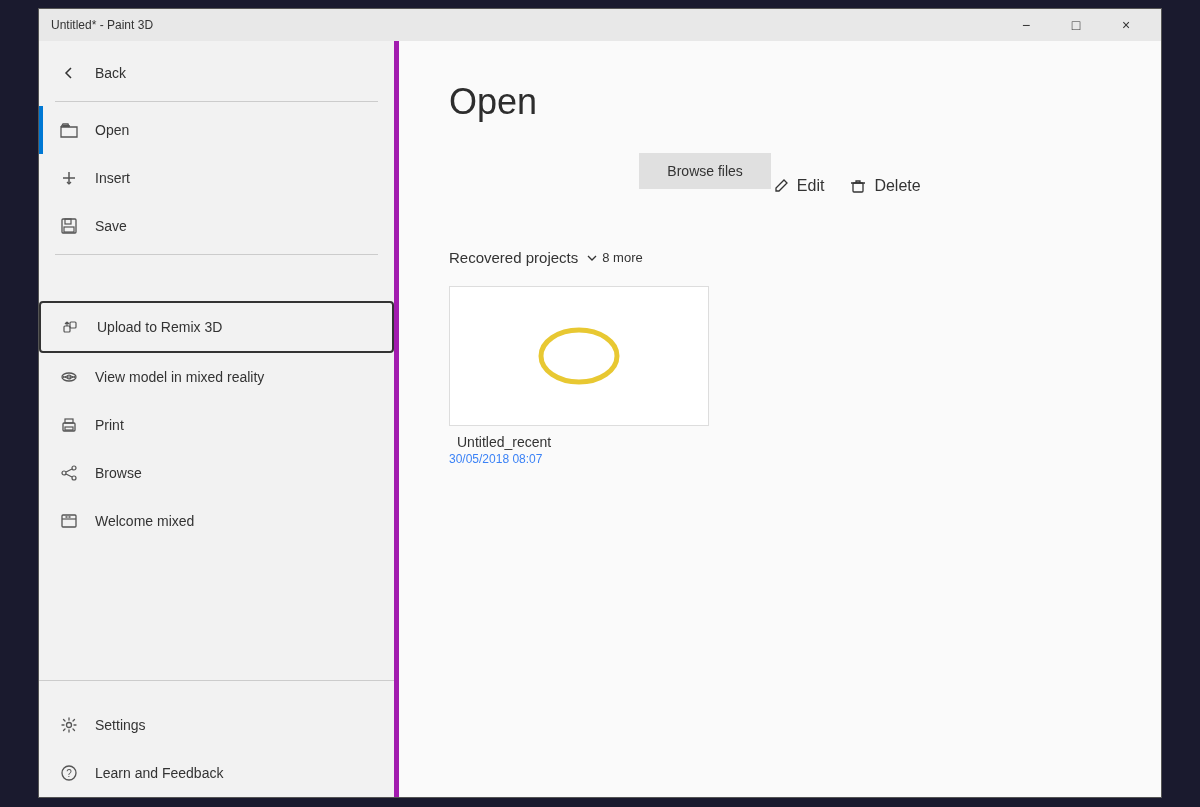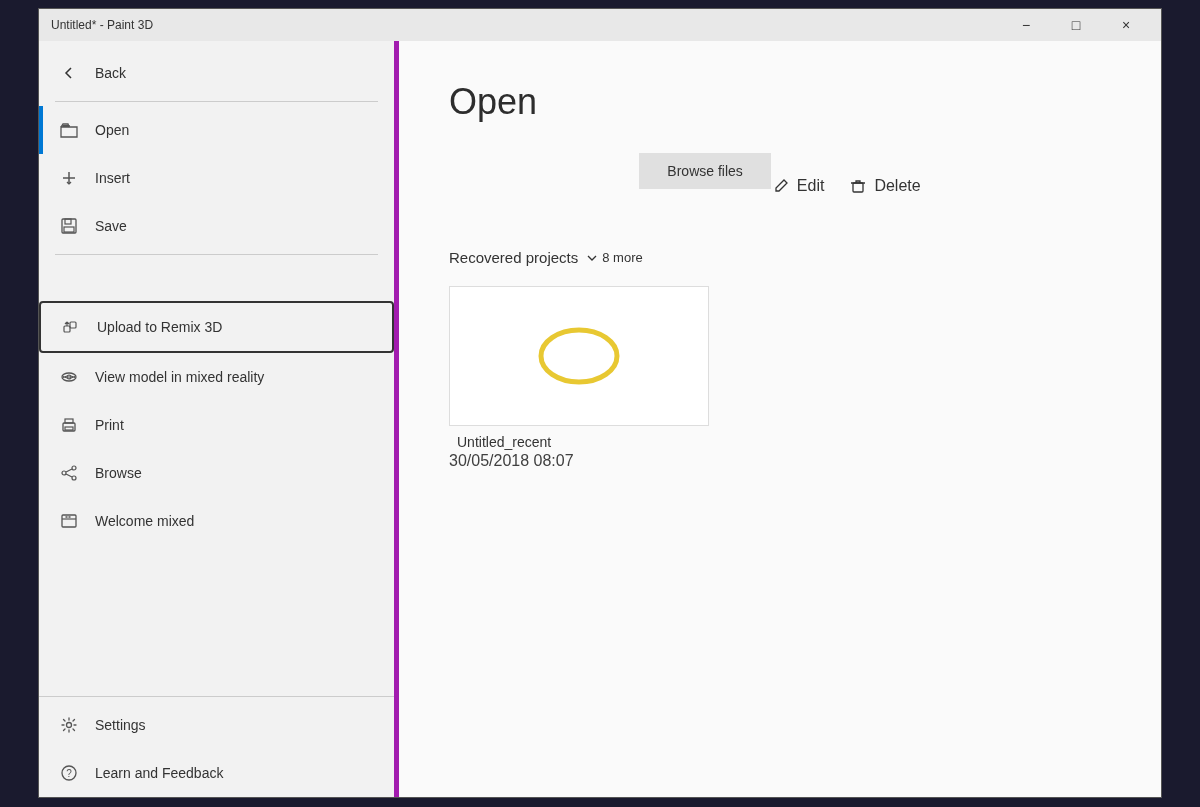--- a/index.html
+++ b/index.html
@@ -91,21 +91,21 @@
       margin-top: 42px;
     }
     .sidebar-divider {
       height: 1px;
       background: #ccc;
       margin: 4px 16px;
     }
     .sidebar-spacer { flex: 1; }
     .sidebar-bottom {
       border-top: 1px solid #ccc;
-      padding-top: 4px;
+      padding-top: 20px;
     }
     .icon-svg {
       width: 20px;
       height: 20px;
       flex-shrink: 0;
       display: flex;
       align-items: center;
       justify-content: center;
     }
     
@@ -179,22 +179,22 @@
       justify-content: center;
       margin-bottom: 8px;
     }
     .project-name {
       font-size: 14px;
       color: #333;
       margin-bottom: 2px;
       margin-left: 8px;
     }
     .project-date {
-      font-size: 16px;
-      color: #404040;
+      font-size: 12px;
+      color: #3b82f6;
     }
     
     .open-actions {
       display: flex;
       align-items: center;
       justify-content: center;
       margin-bottom: 30px;
     }
   </style>
 </head>

